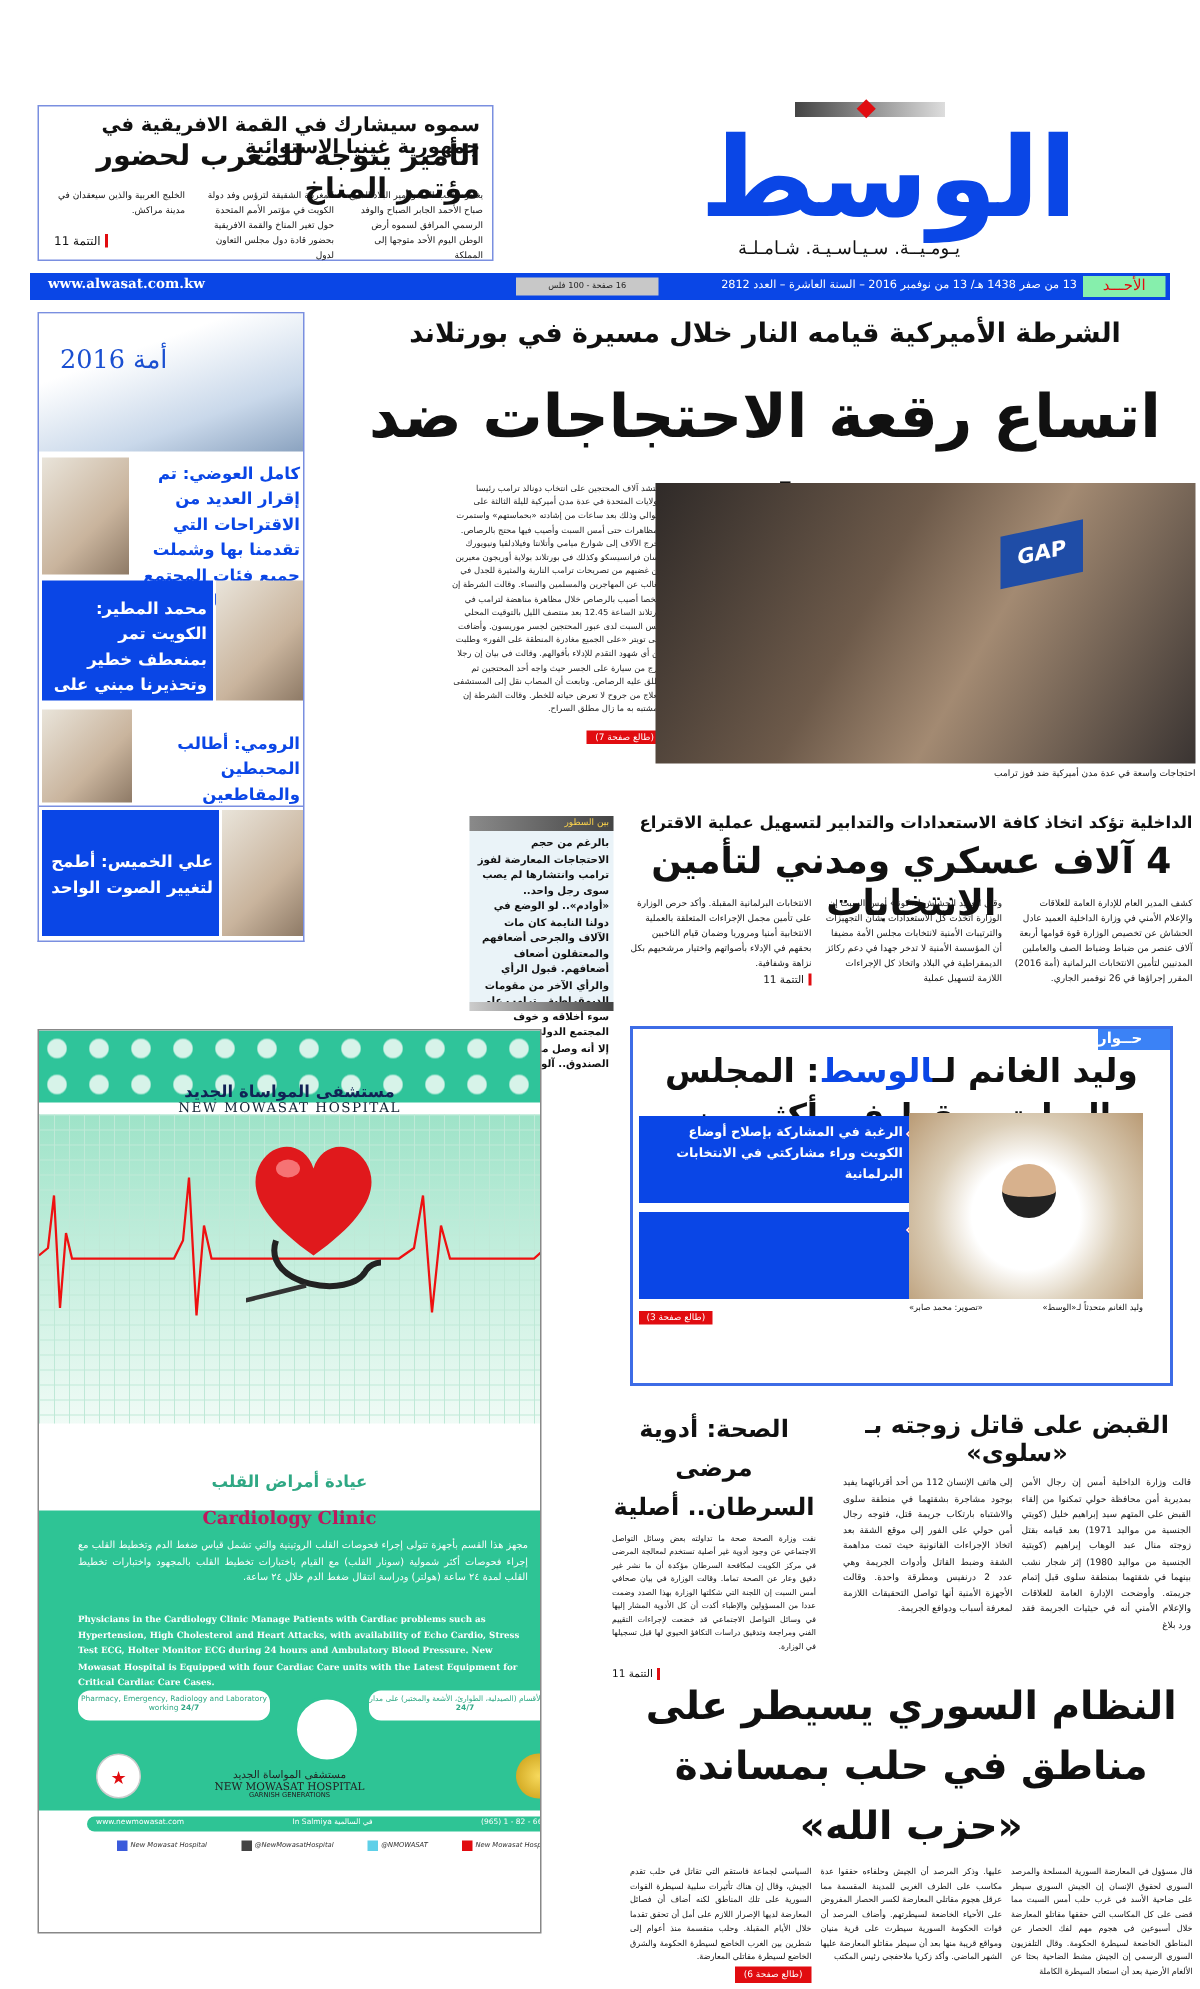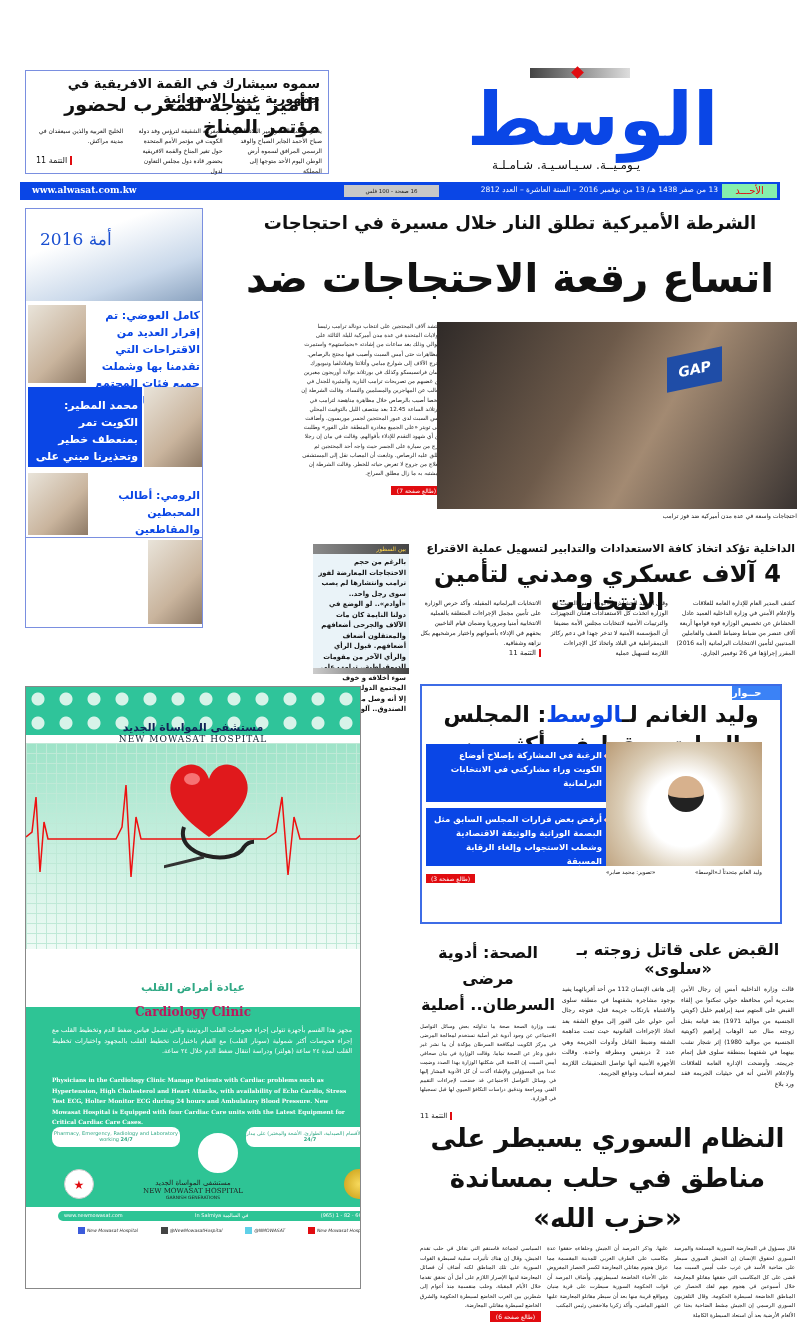--- a/index.html
+++ b/index.html
@@ -131,24 +131,25 @@
   <div class="sb-item" style="top:178px;height:80px">
     <div class="sb-text sb-blue" style="left:2px;width:114px;top:0;height:80px;padding:10px 4px">محمد المطير: الكويت تمر بمنعطف خطير وتحذيرنا مبني على واقع نعيشه</div>
     <div class="sb-photo" style="left:118px;top:0;width:58px;height:80px"></div>
   </div>
   <div class="sb-item" style="top:264px;height:60px">
     <div class="sb-photo" style="left:2px;top:0;width:60px;height:62px"></div>
     <div class="sb-text" style="left:64px;right:4px;top:14px">الرومي: أطالب المحبطين والمقاطعين بالمشاركة واختيار القوي الأمين</div>
   </div>
 </div>
 <div class="abs" style="left:25px;top:538px;width:178px;height:90px;border:1px solid #7a8fe0;border-top:0">
+  <div class="sb-text sb-blue" style="left:2px;width:118px;top:2px;height:84px;padding:26px 4px">علي الخميس: أطمح لتغيير الصوت الواحد</div>
   <div class="sb-photo" style="left:122px;top:2px;width:54px;height:84px"></div>
 </div>
 
-<div id="kicker1" class="abs">الشرطة الأميركية تطلق النار خلال مسيرة في احتجاجات</div>
+<div id="kicker1" class="abs">الشرطة الأميركية قيامه النار خلال مسيرة في بورتلاند</div>
 <div id="headline1" class="abs">اتساع رقعة الاحتجاجات ضد ترامب</div>
 <div id="story1" class="abs rtl">
   <div class="small" style="font-size:5.6px;line-height:9.2px">احتشد آلاف المحتجين على انتخاب دونالد ترامب رئيسا للولايات المتحدة في عدة مدن أميركية لليلة الثالثة على التوالي وذلك بعد ساعات من إشادته «بحماستهم» واستمرت المظاهرات حتى أمس السبت وأصيب فيها محتج بالرصاص. وخرج الآلاف إلى شوارع ميامي وأتلانتا وفيلادلفيا ونيويورك وسان فرانسيسكو وكذلك في بورتلاند بولاية أوريجون معبرين عن غضبهم من تصريحات ترامب النارية والمثيرة للجدل في الغالب عن المهاجرين والمسلمين والنساء. وقالت الشرطة إن شخصا أصيب بالرصاص خلال مظاهرة مناهضة لترامب في بورتلاند الساعة 12.45 بعد منتصف الليل بالتوقيت المحلي أمس السبت لدى عبور المحتجين لجسر موريسون. وأضافت على تويتر «على الجميع مغادرة المنطقة على الفور» وطلبت من أي شهود التقدم للإدلاء بأقوالهم. وقالت في بيان إن رجلا خرج من سيارة على الجسر حيث واجه أحد المحتجين ثم أطلق عليه الرصاص. وتابعت أن المصاب نقل إلى المستشفى للعلاج من جروح لا تعرض حياته للخطر. وقالت الشرطة إن المشتبه به ما زال مطلق السراح.</div>
   <span class="cont">(طالع صفحة 7)</span>
 </div>
 <div id="photo1" class="abs">
   <div class="gap">GAP</div>
 </div>
 <div id="caption1" class="abs">احتجاجات واسعة في عدة مدن أميركية ضد فوز ترامب</div>
 
@@ -163,21 +164,21 @@
 <div id="story2" class="abs">
   <div class="col rtl">كشف المدير العام للإدارة العامة للعلاقات والإعلام الأمني في وزارة الداخلية العميد عادل الحشاش عن تخصيص الوزارة قوة قوامها أربعة آلاف عنصر من ضباط وضباط الصف والعاملين المدنيين لتأمين الانتخابات البرلمانية (أمة 2016) المقرر إجراؤها في 26 نوفمبر الجاري.</div>
   <div class="col rtl">وقال العميد الحشاش لـ«كونا» أمس السبت إن الوزارة اتخذت كل الاستعدادات بشأن التجهيزات والترتيبات الأمنية لانتخابات مجلس الأمة مضيفا أن المؤسسة الأمنية لا تدخر جهدا في دعم ركائز الديمقراطية في البلاد واتخاذ كل الإجراءات اللازمة لتسهيل عملية</div>
   <div class="col rtl"><span>الانتخابات البرلمانية المقبلة. وأكد حرص الوزارة على تأمين مجمل الإجراءات المتعلقة بالعملية الانتخابية أمنيا ومروريا وضمان قيام الناخبين بحقهم في الإدلاء بأصواتهم واختيار مرشحيهم بكل نزاهة وشفافية.</span><br><span class="tatimma">التتمة 11</span></div>
 </div>
 
 <div id="interview" class="abs">
   <div class="tag">حــوار</div>
   <div class="h"><span>وليد الغانم لـ</span><span class="brand">الوسط</span><span>: المجلس السابق سقط في أكثر من اختبار</span></div>
   <div class="q" style="top:58px"><span class="d"></span><span>الرغبة في المشاركة بإصلاح أوضاع الكويت وراء مشاركتي في الانتخابات البرلمانية</span></div>
-  <div class="q" style="top:122px"><span class="d"></span><span>أرفض بعض قرارات المجلس السابق مثل البصمة الوراثية والوثيقة الاقتصادية وشطب الاستجواب وإلغاء الرقابة المسبقة</span></div>
+  <div class="q" style="top:122px"><span class="d"></span></div>
   <div class="cont" style="top:188px">(طالع صفحة 3)</div>
   <div class="photo">
       <div class="beard"></div>
     </div>
   <div class="capl">
       <span>وليد الغانم متحدثاً لـ«الوسط»</span>
       <span>«تصوير: محمد صابر»</span>
     </div>
 </div>
 
@@ -238,21 +239,21 @@
 </div>
 
 <div class="abs" style="left:562px;top:940px;width:232px">
   <div class="bh" style="font-size:16px">القبض على قاتل زوجته بـ «سلوى»</div>
   <div class="cols3" style="margin-top:6px">
     <div>قالت وزارة الداخلية أمس إن رجال الأمن بمديرية أمن محافظة حولي تمكنوا من إلقاء القبض على المتهم سيد إبراهيم خليل (كويتي الجنسية من مواليد 1971) بعد قيامه بقتل زوجته منال عبد الوهاب إبراهيم (كويتية الجنسية من مواليد 1980) إثر شجار نشب بينهما في شقتهما بمنطقة سلوى قبل إتمام جريمته. وأوضحت الإدارة العامة للعلاقات والإعلام الأمني أنه في حيثيات الجريمة فقد ورد بلاغ</div>
     <div>إلى هاتف الإنسان 112 من أحد أقربائهما يفيد بوجود مشاجرة بشقتهما في منطقة سلوى والاشتباه بارتكاب جريمة قتل، فتوجه رجال أمن حولي على الفور إلى موقع الشقة بعد اتخاذ الإجراءات القانونية حيث تمت مداهمة الشقة وضبط القاتل وأدوات الجريمة وهي عدد 2 درنفيس ومطرقة واحدة. وقالت الأجهزة الأمنية أنها تواصل التحقيقات اللازمة لمعرفة أسباب ودوافع الجريمة.</div>
   </div>
 </div>
 
-<div class="abs" style="left:420px;top:940px;width:136px">
+<div class="abs" style="left:408px;top:940px;width:136px">
   <div class="bh" style="font-size:16px;line-height:26px">الصحة: أدوية مرضى السرطان.. أصلية</div>
   <div class="cols3" style="margin-top:4px">
     <div style="font-size:5.2px;line-height:9px">نفت وزارة الصحة صحة ما تداولته بعض وسائل التواصل الاجتماعي عن وجود أدوية غير أصلية تستخدم لمعالجة المرضى في مركز الكويت لمكافحة السرطان مؤكدة أن ما نشر غير دقيق وعار عن الصحة تماما. وقالت الوزارة في بيان صحافي أمس السبت إن اللجنة التي شكلتها الوزارة بهذا الصدد وضمت عددا من المسؤولين والإطباء أكدت أن كل الأدوية المشار إليها في وسائل التواصل الاجتماعي قد خضعت لإجراءات التقييم الفني ومراجعة وتدقيق دراسات التكافؤ الحيوي لها قبل تسجيلها في الوزارة.</div>
   </div>
   <span class="tatimma">التتمة 11</span>
 </div>
 
 <div class="abs" style="left:420px;top:1118px;width:375px">
   <div class="bh" style="font-size:26px;line-height:40px">النظام السوري يسيطر على مناطق في حلب بمساندة «حزب الله»</div>
   <div class="cols3" style="margin-top:6px">

